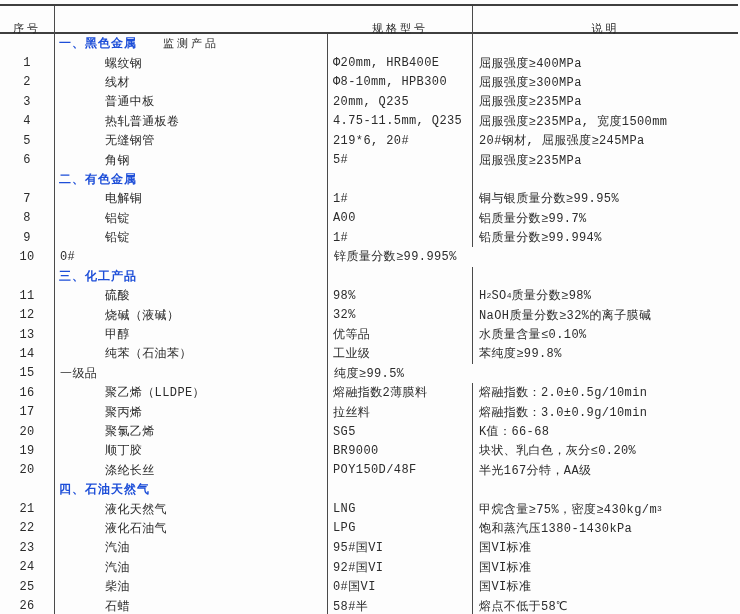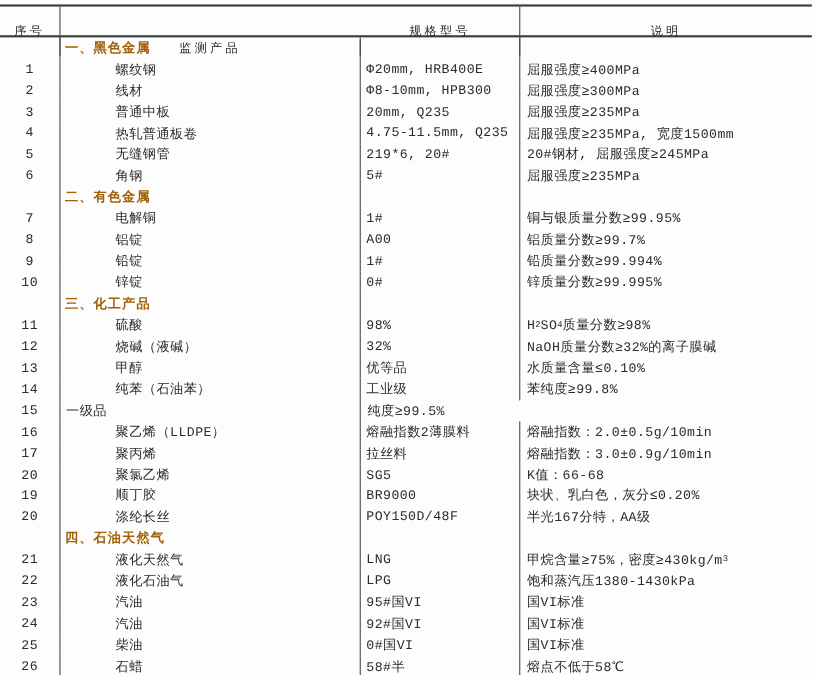--- a/index.html
+++ b/index.html
@@ -50,21 +50,21 @@
     overflow: visible;
   }
   .c1 { border-right: 1px solid #4a4a4a; justify-content: center; }
   .c2 { border-right: 1px solid #4a4a4a; padding-left: 50px; }
   .c3 { border-right: 1px solid #4a4a4a; padding-left: 5px; text-align: center; }
   .c4 { padding-left: 6px; }
   .section .c2 {
     padding-left: 4px;
     font-weight: bold;
     letter-spacing: 1px;
-    color: #a16207;
+    color: #1d4ed8;
   }
   sub.seg, sup.seg {
     font-size: 8px;
     letter-spacing: 0;
     line-height: 1;
   }
   sub.seg { vertical-align: -3px; }
   sup.seg { vertical-align: 5px; }
 </style>
 </head>
@@ -142,21 +142,20 @@
           <div class="cell c4">铝质量分数≥99.7%</div>
         </div>
         <div class="grid-row body-row item">
           <div class="cell c1">9</div>
           <div class="cell c2">铅锭</div>
           <div class="cell c3">1#</div>
           <div class="cell c4">铅质量分数≥99.994%</div>
         </div>
         <div class="grid-row body-row item">
           <div class="cell c1">10</div>
-          <div class="cell c2">锌锭</div>
           <div class="cell c3">0#</div>
           <div class="cell c4">锌质量分数≥99.995%</div>
         </div>
         <div class="grid-row body-row section">
           <div class="cell c1"></div>
           <div class="cell c2">三、化工产品</div>
           <div class="cell c3"></div>
           <div class="cell c4"></div>
         </div>
         <div class="grid-row body-row item">

